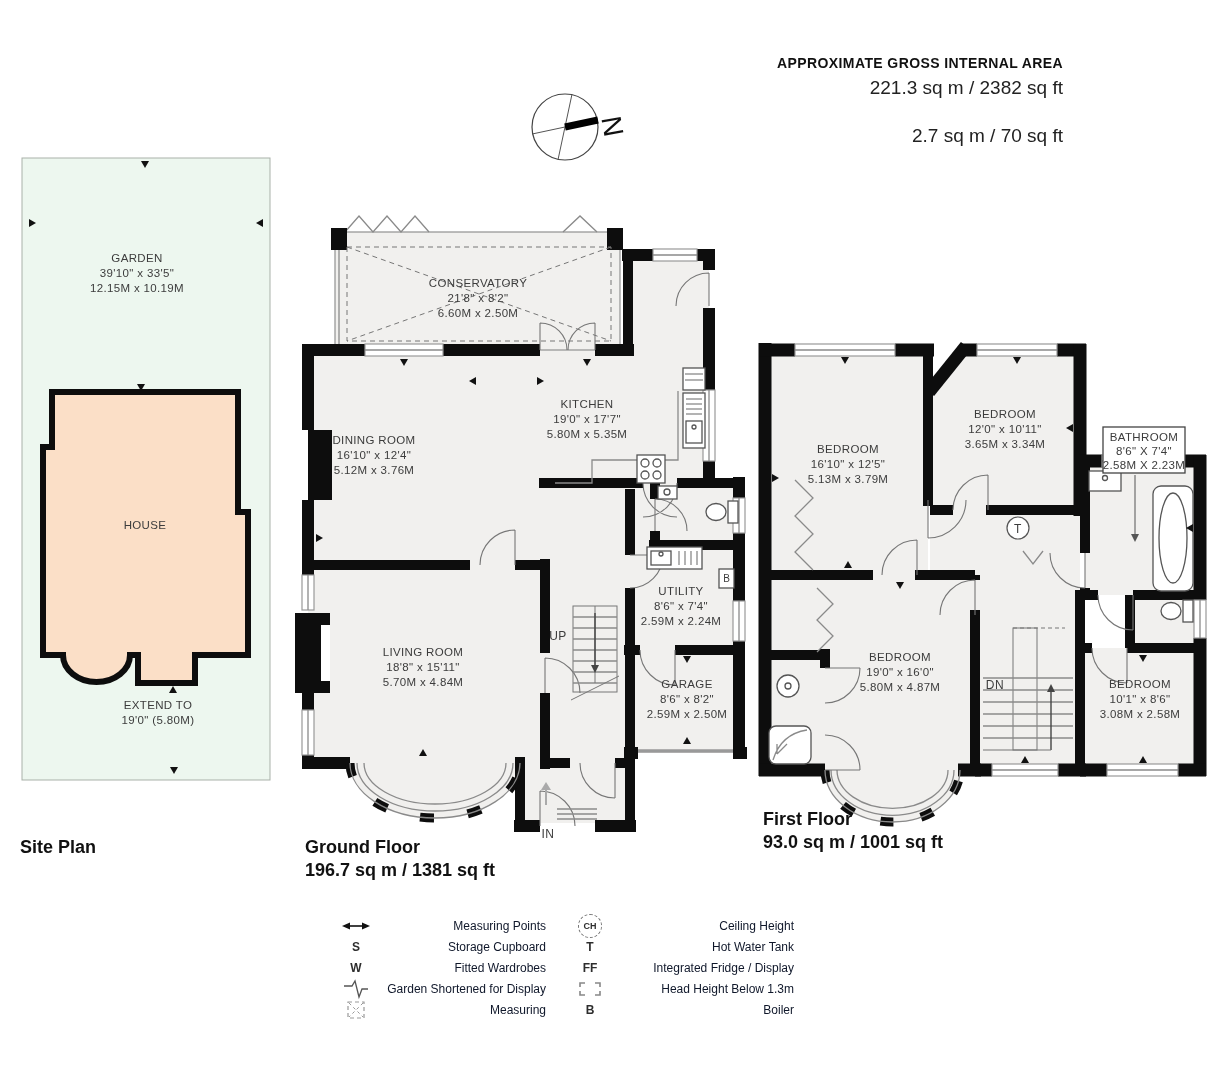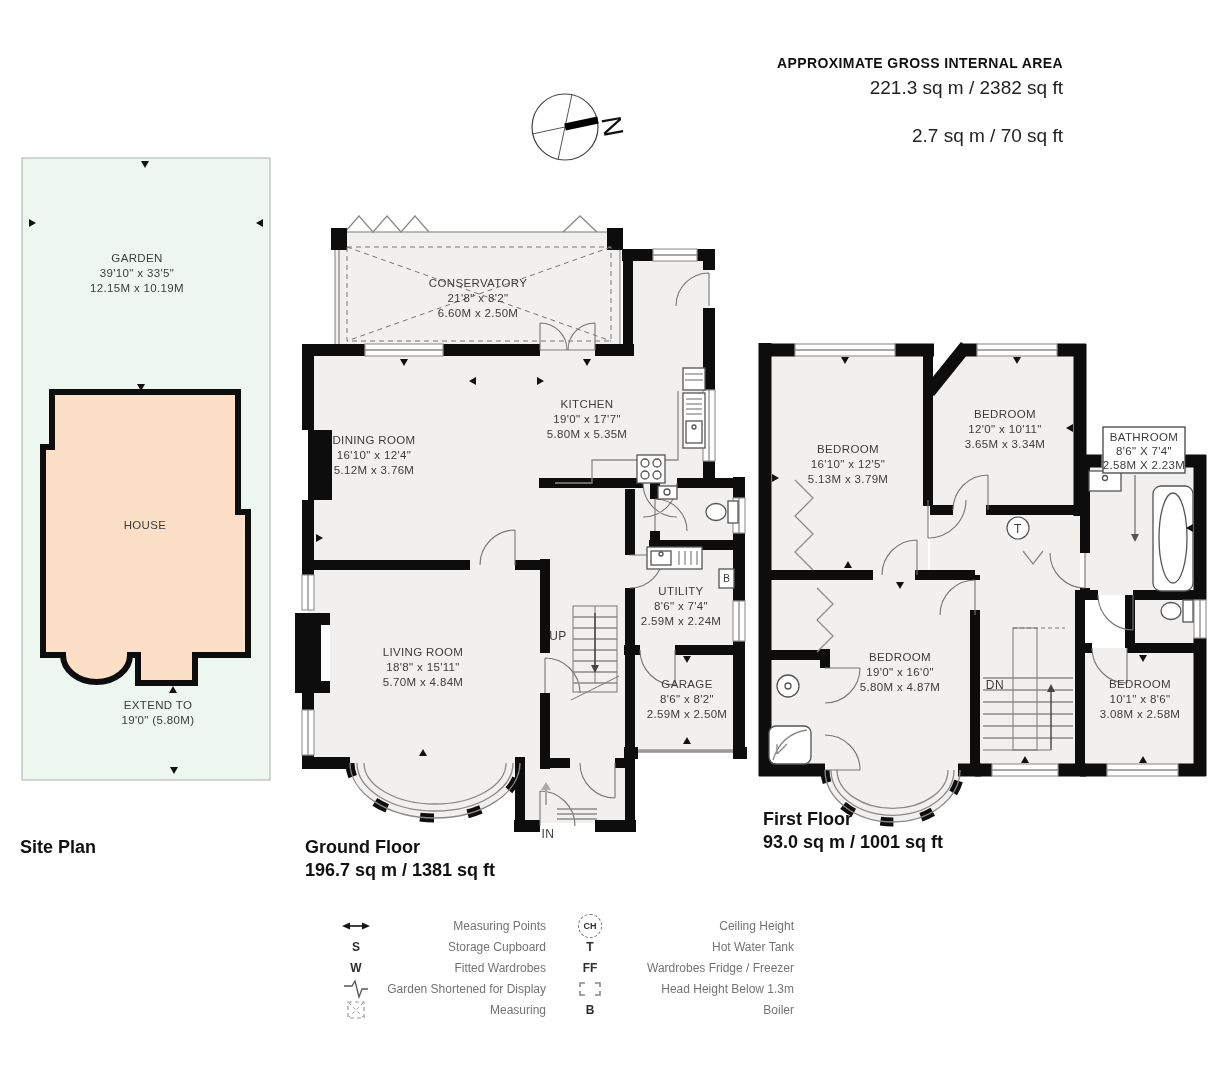--- a/index.html
+++ b/index.html
@@ -24,21 +24,21 @@
   .door{stroke:#777;stroke-width:1.1;fill:none;}
   .dash{stroke:#777;stroke-width:1;fill:none;stroke-dasharray:5 4;}
   .win{fill:#fff;stroke:#999;stroke-width:1.2;}
   .floor{fill:#f1f0ee;}
   
   .legend{position:absolute;left:336px;top:917px;display:flex;gap:24px;}
   .lcol{display:flex;flex-direction:column;gap:4px;}
   .lrow{display:flex;align-items:center;height:17px;}
   .lsym{width:40px;display:flex;justify-content:center;align-items:center;
         font-size:12px;font-weight:700;color:#2e2e2e;}
-  .llab{font-size:12px;color:#737373;text-align:right;}
+  .llab{font-size:12px;color:#0f172a;text-align:right;}
   .w170{width:170px;} .w184{width:184px;}
   .chcirc{width:22px;height:22px;border:1px dashed #777;border-radius:50%;
           display:flex;align-items:center;justify-content:center;font-size:9px;font-weight:700;color:#2e2e2e;}
 </style>
 </head>
 <body>
 
 <div id="canvas">
 
   <div class="hdr">
@@ -472,21 +472,21 @@
           <span class="chcirc">CH</span>
         </span>
         <span class="llab w184">Ceiling Height</span>
       </div>
       <div class="lrow">
         <span class="lsym">T</span>
         <span class="llab w184">Hot Water Tank</span>
       </div>
       <div class="lrow">
         <span class="lsym">FF</span>
-        <span class="llab w184">Wardrobes Fridge / Freezer</span>
+        <span class="llab w184">Integrated Fridge / Display</span>
       </div>
       <div class="lrow">
         <span class="lsym">
           <svg width="22" height="14" viewBox="0 0 22 14">
               <path d="M1,5 V1 H6 M16,1 H21 V5 M21,9 V13 H16 M6,13 H1 V9" fill="none" stroke="#888" stroke-width="1.6"></path>
             </svg>
         </span>
         <span class="llab w184">Head Height Below 1.3m</span>
       </div>
       <div class="lrow">

